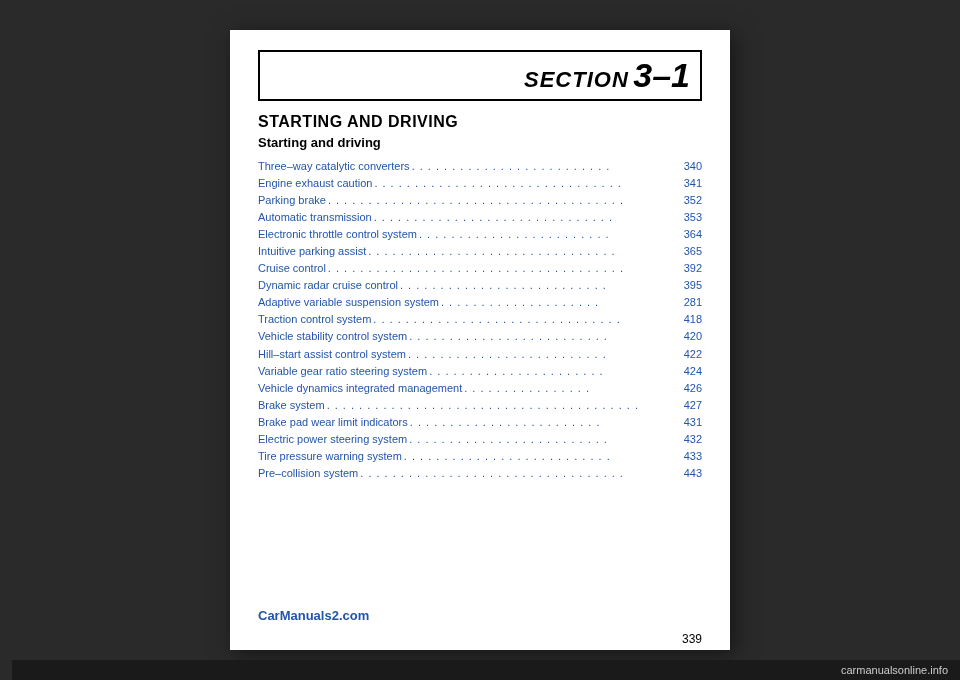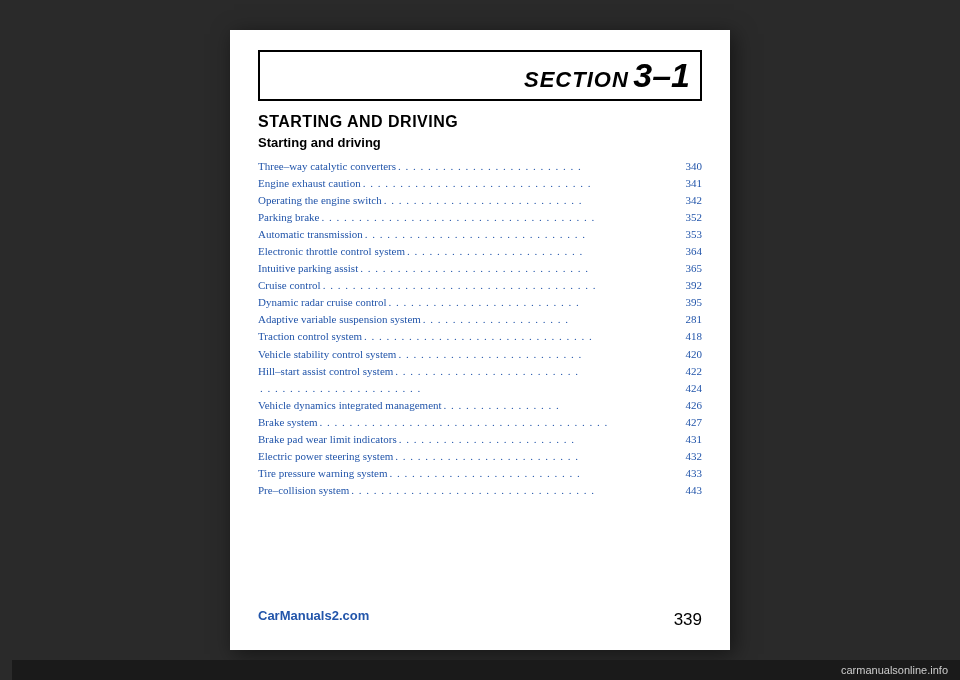--- a/index.html
+++ b/index.html
@@ -78,21 +78,20 @@
       list-style: none;
     }
 
     .toc-item {
       display: flex;
       align-items: baseline;
       justify-content: flex-start;
       font-size: 11px;
       color: #2255aa;
       line-height: 1.55;
-      font-family: Liberation Serif, serif;
     }
 
     .toc-item-text {
       white-space: nowrap;
       color: #2255aa;
     }
 
     .toc-dots {
       flex: 1;
       overflow: hidden;
@@ -103,23 +102,23 @@
     }
 
     .toc-page {
       color: #2255aa;
       white-space: nowrap;
       font-size: 11px;
     }
 
     .page-number {
       position: absolute;
-      bottom: 20px;
+      bottom: 4px;
       right: 28px;
-      font-size: 17px;
+      font-size: 12px;
       color: #000;
     }
 
     .watermark {
       position: absolute;
       bottom: 27px;
       left: 28px;
       font-size: 13px;
       font-weight: bold;
       color: #2255aa;
@@ -158,25 +157,20 @@
           <span class="toc-item-text">Three–way catalytic converters</span>
           <span class="toc-dots"> . . . . . . . . . . . . . . . . . . . . . . . . . </span>
           <span class="toc-page">340</span>
         </li>
         <li class="toc-item">
           <span class="toc-item-text">Engine exhaust caution</span>
           <span class="toc-dots"> . . . . . . . . . . . . . . . . . . . . . . . . . . . . . . . </span>
           <span class="toc-page">341</span>
         </li>
         <li class="toc-item">
-          <span class="toc-item-text">Operating the engine switch</span>
-          <span class="toc-dots"> . . . . . . . . . . . . . . . . . . . . . . . . . . . </span>
-          <span class="toc-page">342</span>
-        </li>
-        <li class="toc-item">
           <span class="toc-item-text">Parking brake</span>
           <span class="toc-dots"> . . . . . . . . . . . . . . . . . . . . . . . . . . . . . . . . . . . . . </span>
           <span class="toc-page">352</span>
         </li>
         <li class="toc-item">
           <span class="toc-item-text">Automatic transmission</span>
           <span class="toc-dots"> . . . . . . . . . . . . . . . . . . . . . . . . . . . . . . </span>
           <span class="toc-page">353</span>
         </li>
         <li class="toc-item">
@@ -213,20 +207,21 @@
           <span class="toc-item-text">Vehicle stability control system</span>
           <span class="toc-dots"> . . . . . . . . . . . . . . . . . . . . . . . . . </span>
           <span class="toc-page">420</span>
         </li>
         <li class="toc-item">
           <span class="toc-item-text">Hill–start assist control system</span>
           <span class="toc-dots"> . . . . . . . . . . . . . . . . . . . . . . . . . </span>
           <span class="toc-page">422</span>
         </li>
         <li class="toc-item">
+          <span class="toc-item-text">Variable gear ratio steering system</span>
           <span class="toc-dots"> . . . . . . . . . . . . . . . . . . . . . . </span>
           <span class="toc-page">424</span>
         </li>
         <li class="toc-item">
           <span class="toc-item-text">Vehicle dynamics integrated management</span>
           <span class="toc-dots"> . . . . . . . . . . . . . . . . </span>
           <span class="toc-page">426</span>
         </li>
         <li class="toc-item">
           <span class="toc-item-text">Brake system</span>

